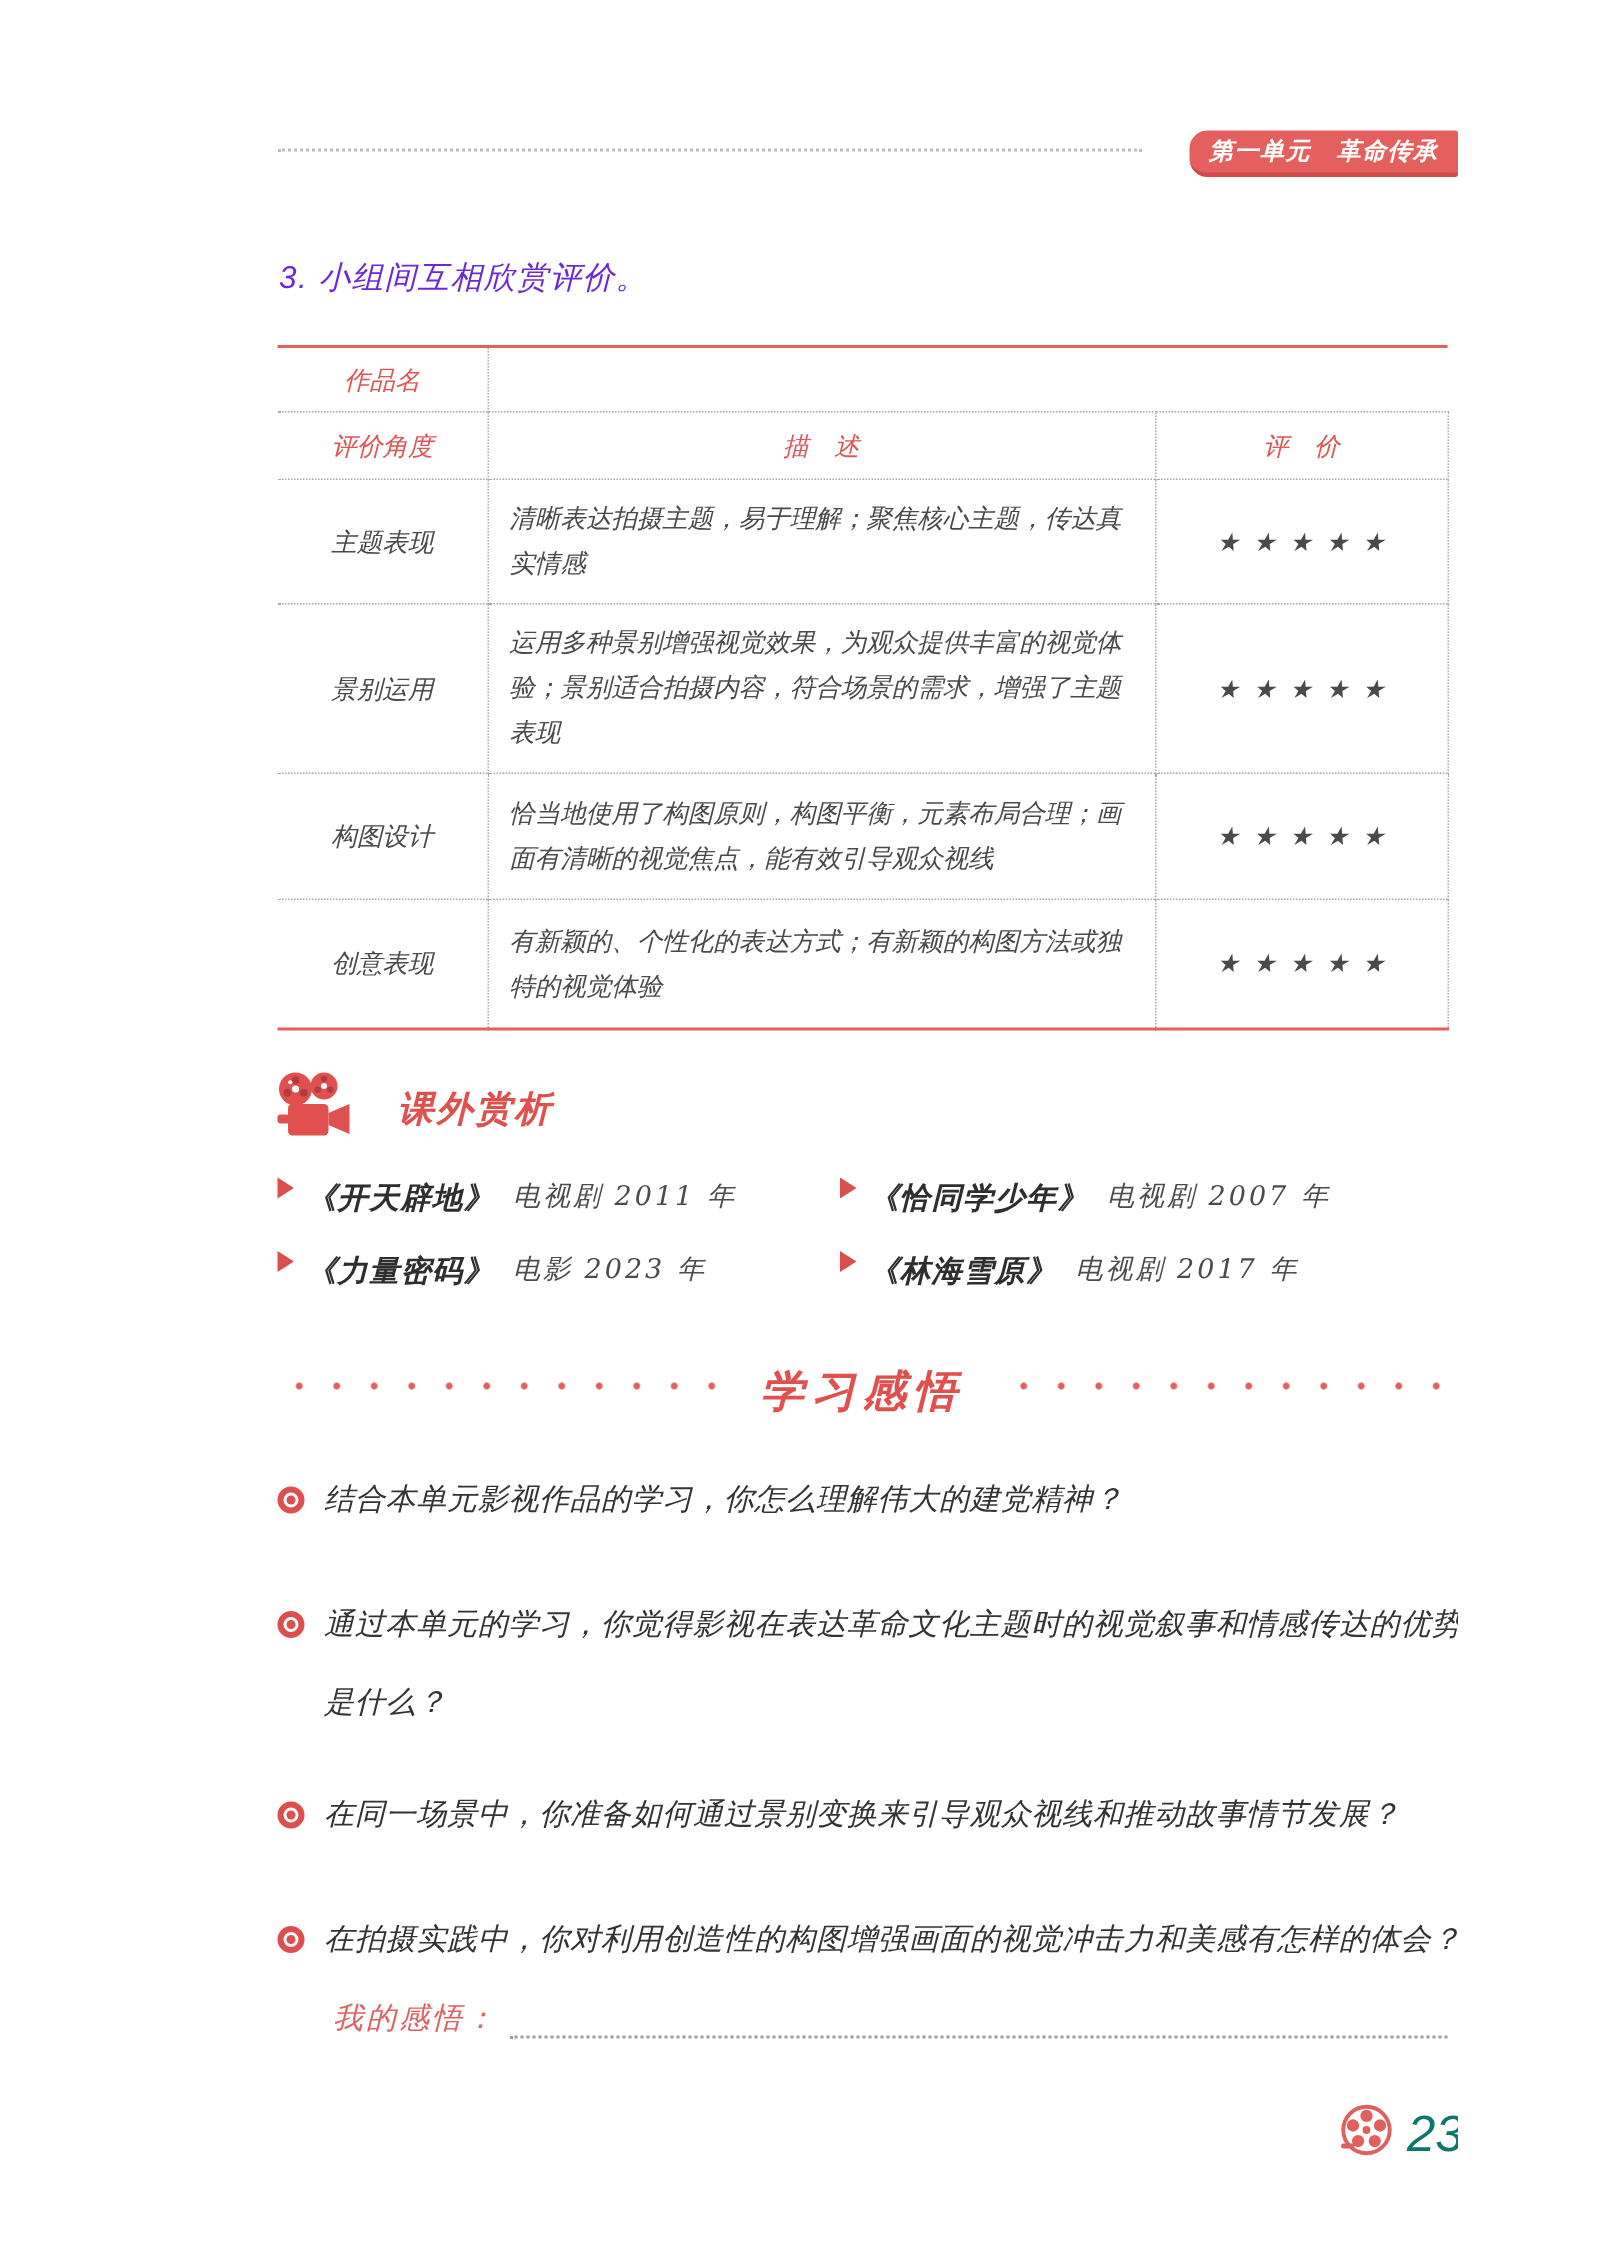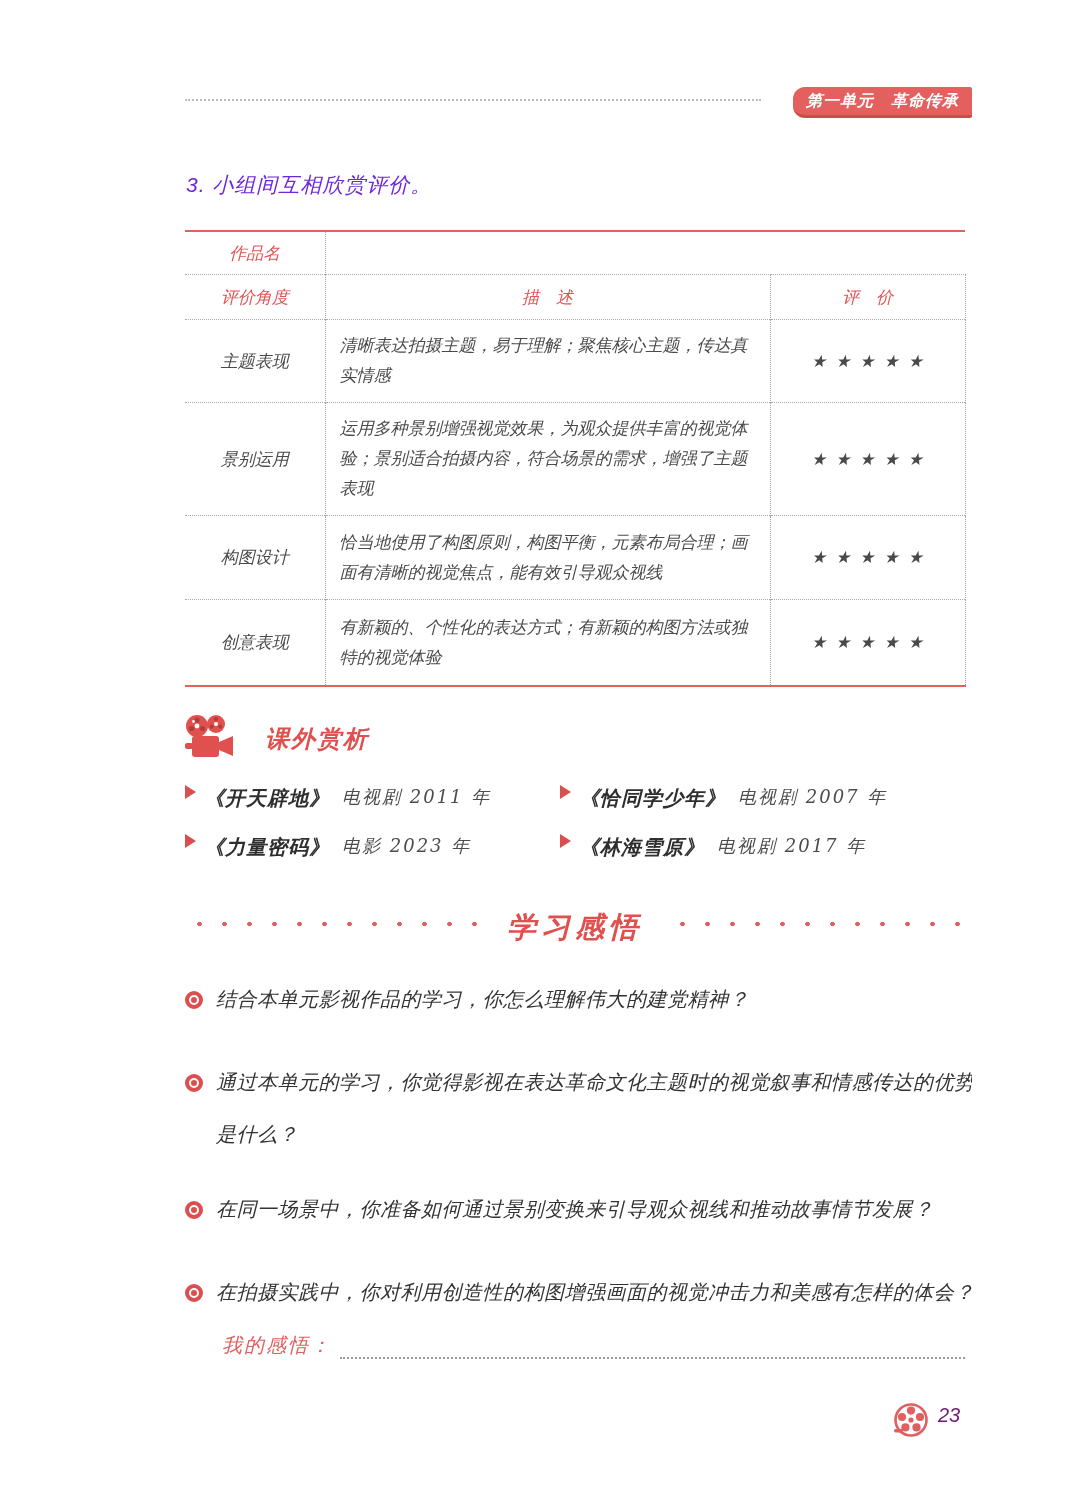--- a/index.html
+++ b/index.html
@@ -94,21 +94,21 @@
   .q-text{font-size:20px;color:#333333;line-height:52px;margin-top:-13px;letter-spacing:0.5px;}
   
   .notes-row{position:absolute;left:222px;top:1332px;width:743px;display:flex;align-items:center;}
   .notes-label{
     font-family:"DejaVu Serif","Liberation Serif",serif;
     color:#e0605f;font-size:20px;letter-spacing:2px;white-space:nowrap;
   }
   .notes-line{flex:1;border-bottom:2px dotted #9a9a9a;margin-left:8px;height:24px;}
   
   .footer-reel{position:absolute;left:893px;top:1402px;width:36px;height:36px;}
-  .footer-page{position:absolute;left:938px;top:1404px;font-size:20px;color:#701a75;}
+  .footer-page{position:absolute;left:938px;top:1404px;font-size:34px;color:#0f766e;}
   .footer-rule{position:absolute;left:975px;top:1429px;width:107px;height:3px;background:#e4605f;}
 </style>
 </head>
 <body>
 
 <div class="page">
 
   <div class="top-rule"></div>
   <div class="unit-badge">第一单元　革命传承</div>
 

